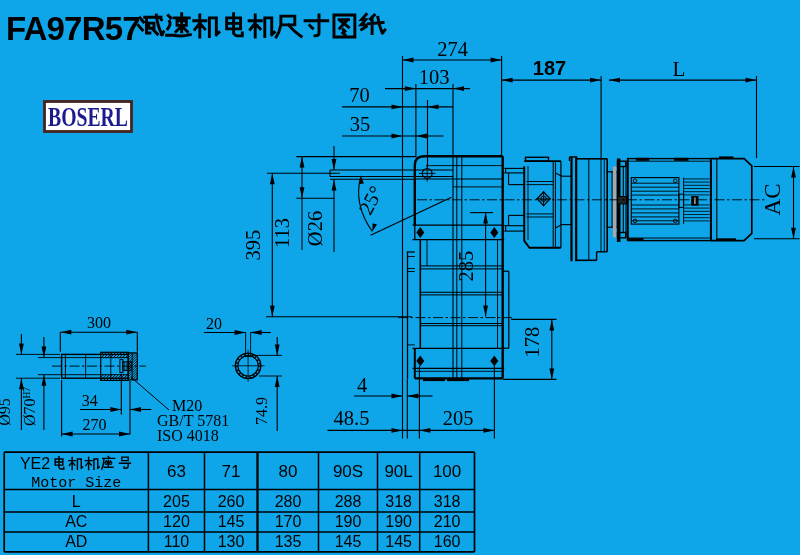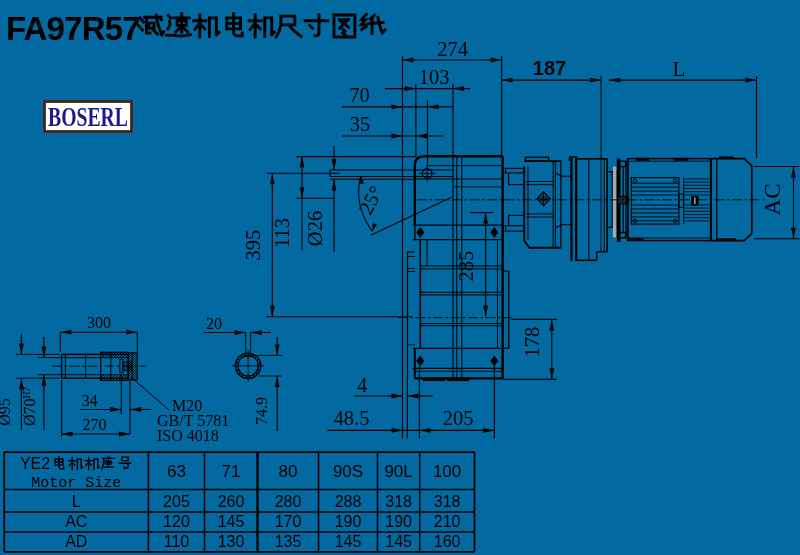--- a/index.html
+++ b/index.html
@@ -1,14 +1,14 @@
 <!DOCTYPE html>
 <html><head><meta charset="utf-8"><style>
 html,body{margin:0;padding:0;background:#fff;}
-#pg{position:relative;width:800px;height:555px;background:#0369a1;overflow:hidden;}
+#pg{position:relative;width:800px;height:555px;background:#0ea5e9;overflow:hidden;}
 </style></head><body>
 <div id="pg">
 <svg width="800" height="555" viewBox="0 0 800 555">
 <text x="6" y="39.5" font-family="Liberation Sans, sans-serif" font-size="33" font-weight="bold" fill="#000" text-anchor="start" letter-spacing="-0.8">FA97R57</text>
 <g transform="translate(136.0,11.5) scale(0.29)" stroke="#000" stroke-width="10" fill="none" stroke-linecap="square" stroke-linejoin="miter">
         <path d="M14,22 L26,36 M8,48 L22,64 M30,20 L86,20 M36,20 L36,74 L48,74 M44,40 L62,40 L62,58 L44,58 Z M70,12 Q74,50 90,80 M88,80 L95,70 M60,64 L74,78 M82,20 L88,28"></path>
       </g>
 <g transform="translate(163.7,11.5) scale(0.29)" stroke="#000" stroke-width="10" fill="none" stroke-linecap="square" stroke-linejoin="miter">
         <path d="M16,14 L24,22 M20,34 Q26,44 14,60 M10,82 L34,82 Q62,88 92,80 M36,22 L88,22 M62,8 L62,70 M46,32 L78,32 L78,48 L46,48 Z M60,52 L42,70 M64,52 L82,70"></path>
       </g>

